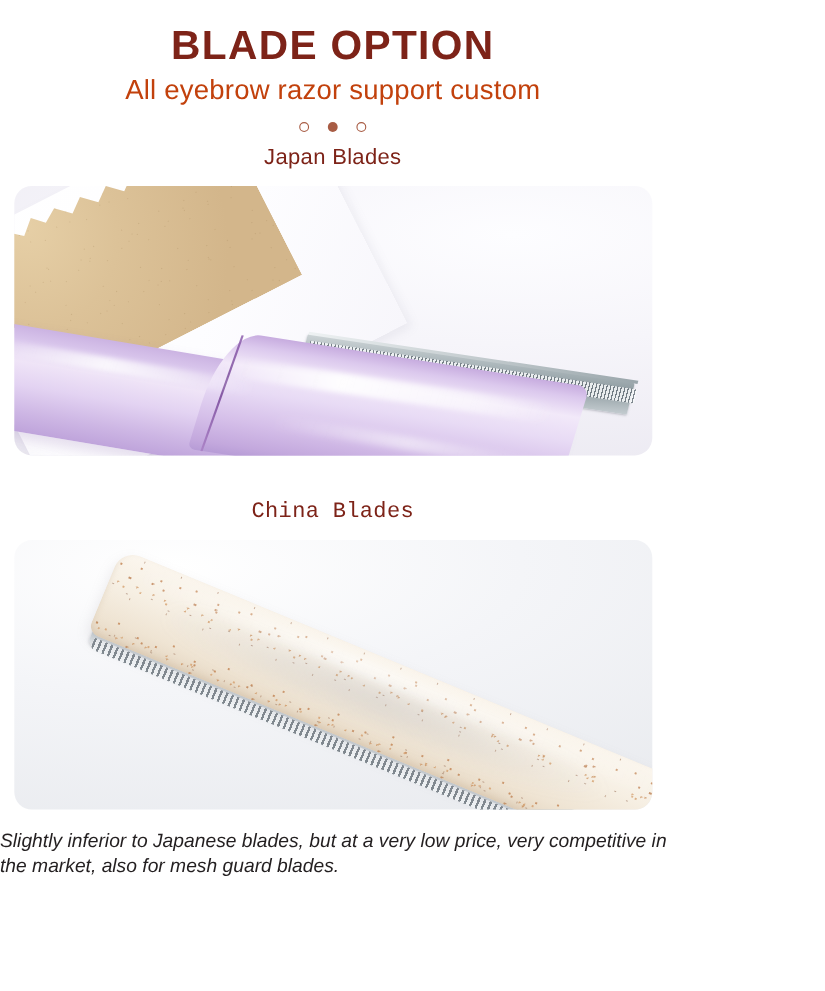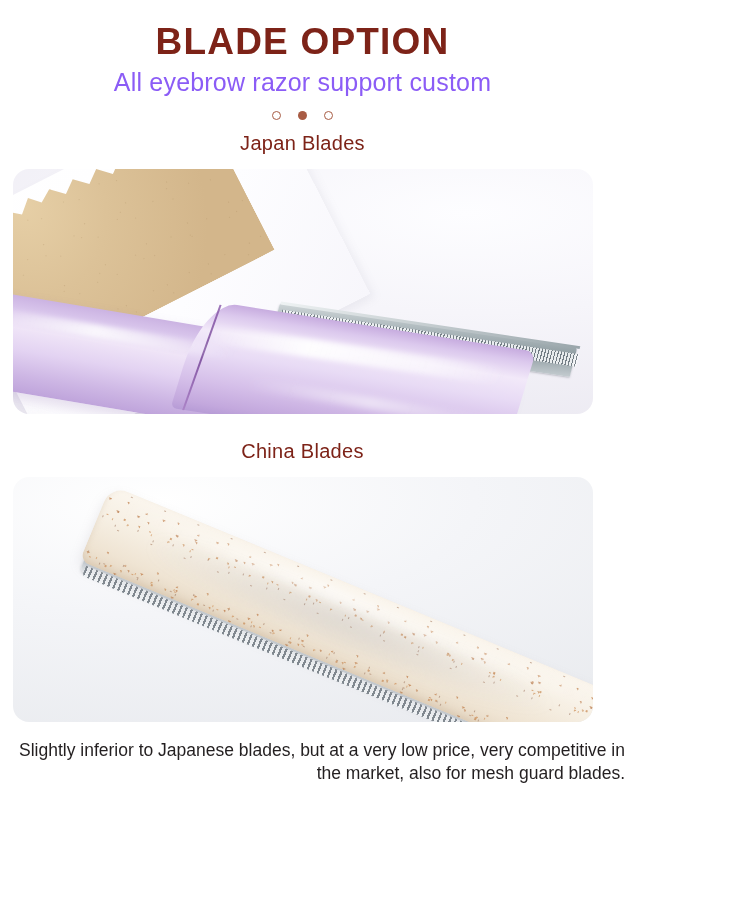--- a/index.html
+++ b/index.html
@@ -30,21 +30,21 @@
     color: #7d2318;
     line-height: 1.08;
   }
 
   .subtitle {
     margin-top: 6px;
     font-family: "Liberation Sans", sans-serif;
     font-size: 25px;
     font-weight: 300;
     letter-spacing: 0.2px;
-    color: #8b5cf6;
+    color: #c2410c;
     line-height: 1.15;
   }
 
   
   .dots {
     margin-top: 13px;
     display: flex;
     justify-content: center;
     align-items: center;
     gap: 17px;
@@ -57,21 +57,21 @@
   
   .section-heading {
     text-align: center;
     font-family: "Liberation Sans", sans-serif;
     font-size: 20px;
     font-weight: 400;
     letter-spacing: 0.3px;
     color: #7d2318;
   }
   #heading-japan { margin-top: 10px; }
-  #heading-china { margin-top: 26px; }
+  #heading-china { margin-top: 40px; font-family: Liberation Mono, monospace; }
 
   
   .photo {
     position: relative;
     width: 580px;
     margin: 14px auto 0 auto;
     height: 245px;
     border-radius: 16px;
     overflow: hidden;
   }
@@ -321,21 +321,21 @@
     width: 625px;
     margin: 17px auto 0 auto;
     padding-left: 0px;
     font-family: "Liberation Sans", sans-serif;
     font-size: 17.5px;
     font-weight: 400;
     color: #231f20;
     line-height: 1.34;
     text-align: left;
   }
-  #desc-china { text-align: right; }
+  #desc-china { text-align: left; font-style: italic; }
 </style>
 </head>
 <body>
 
 <div class="page">
 
   <div class="header">
     <div class="main-title">BLADE OPTION</div>
     <div class="subtitle">All eyebrow razor support custom</div>
   </div>

